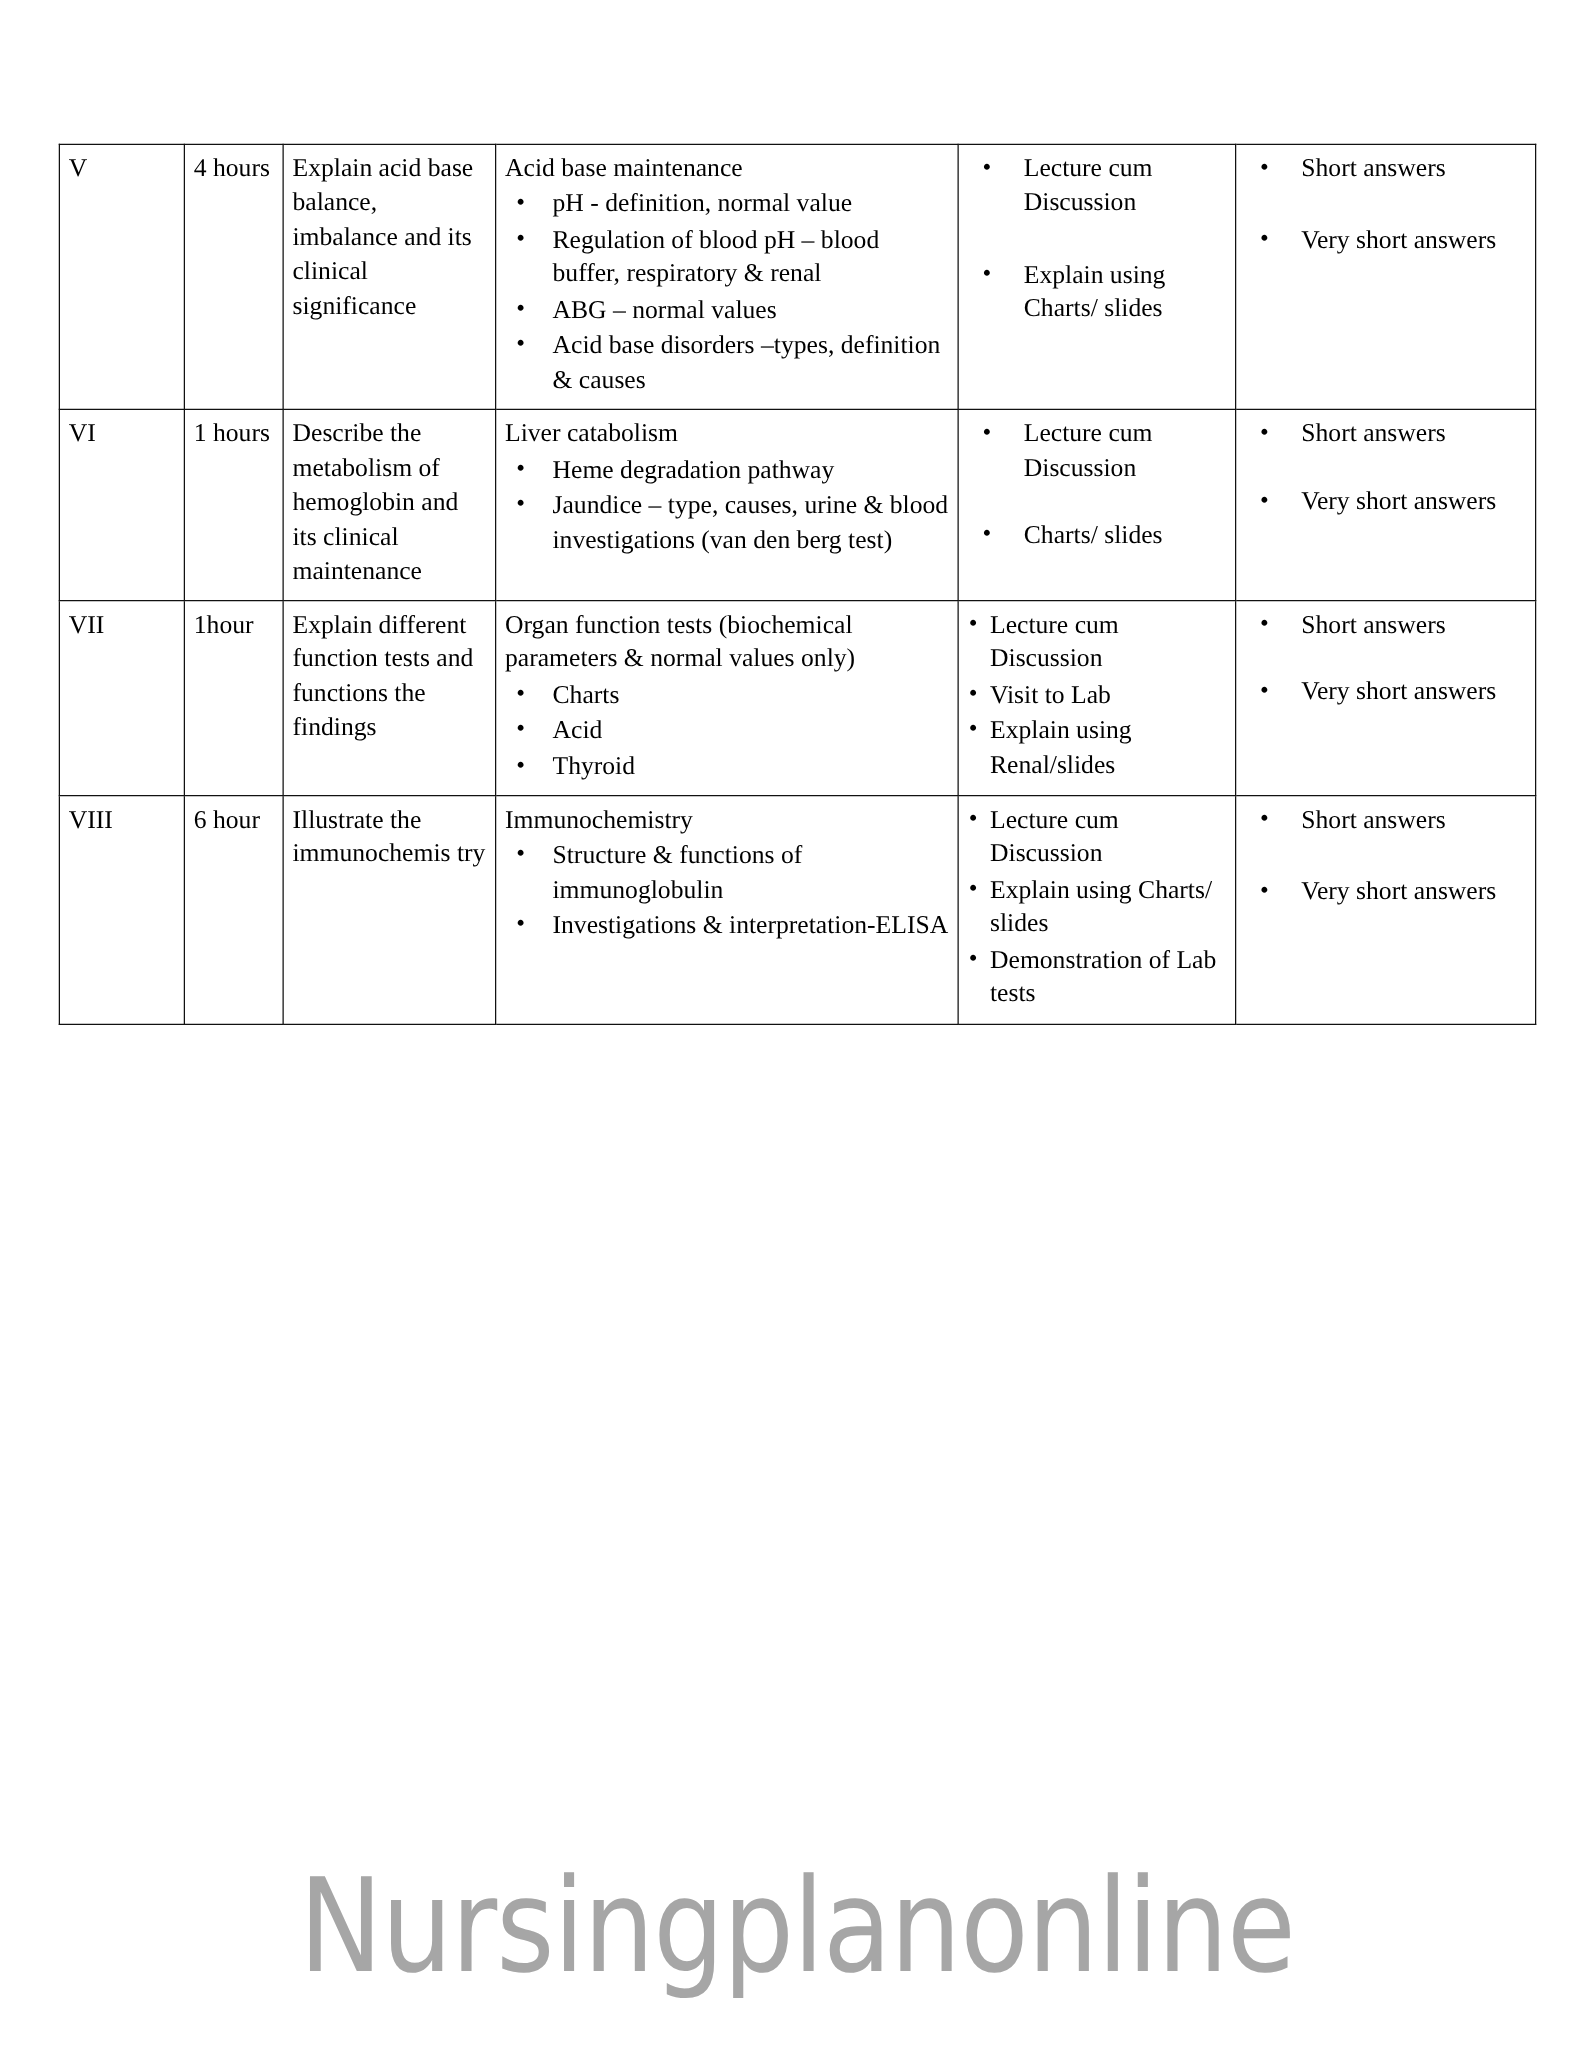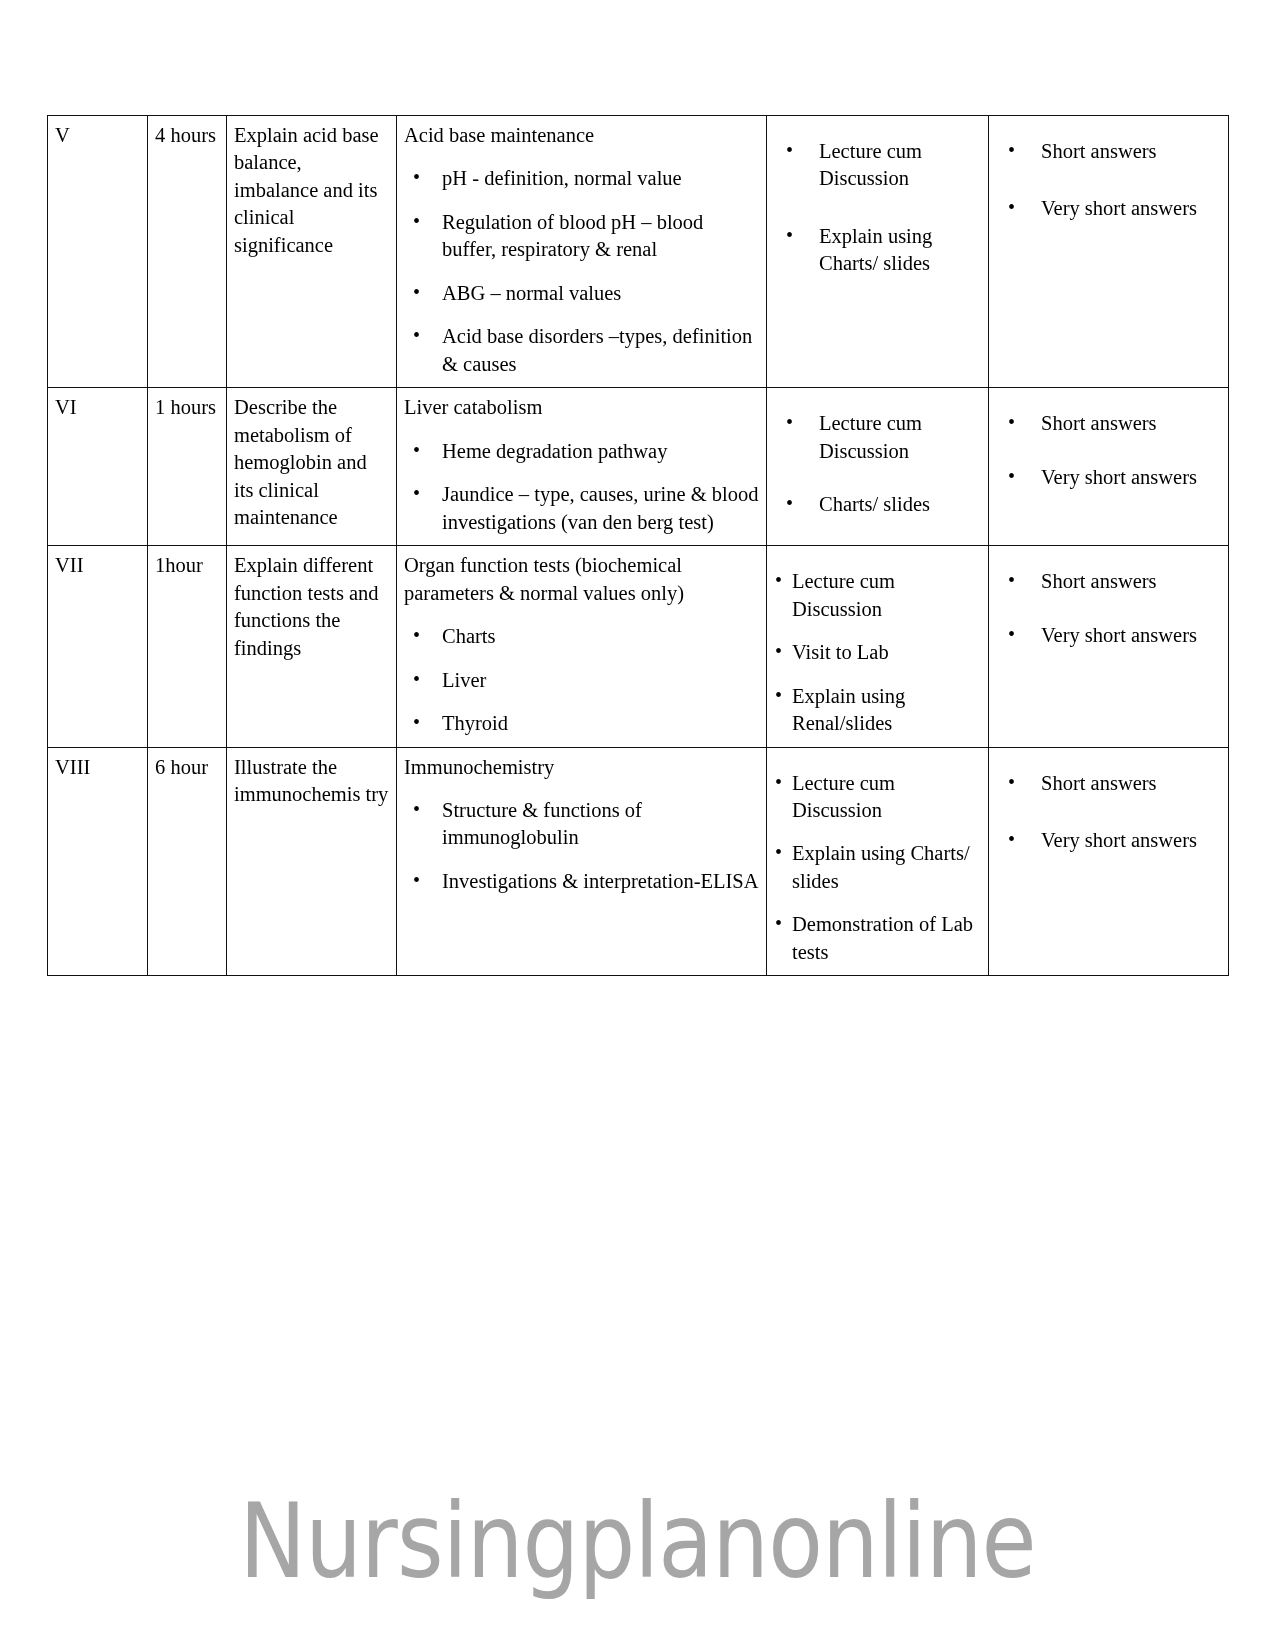--- a/index.html
+++ b/index.html
@@ -57,21 +57,21 @@
 
   
   ul.blist {
     list-style: none;
     margin: 0;
     padding: 0;
   }
   ul.blist > li {
     position: relative;
     padding-left: 38px;
-    margin: 16px 0 1px 0;
+    margin: 0 0 1px 0;
   }
   ul.blist > li::before {
     content: "\2022";
     position: absolute;
     left: 9px;
     top: -1px;
     font-size: 20px;
     line-height: 1.34;
   }
 
@@ -205,21 +205,21 @@
         <td>
           <span class="cell-text">1hour</span>
         </td>
         <td>
           <span class="cell-text">Explain different function tests and functions the findings</span>
         </td>
         <td>
           <span class="content-title">Organ function tests (biochemical parameters &amp; normal values only)</span>
           <ul class="blist">
             <li>Charts</li>
-            <li>Liver</li>
+            <li>Acid</li>
             <li>Thyroid</li>
           </ul>
         </td>
         <td>
           <ul class="blist tight">
             <li>Lecture cum Discussion</li>
             <li>Visit to Lab</li>
             <li>Explain using Renal/slides</li>
           </ul>
         </td>

